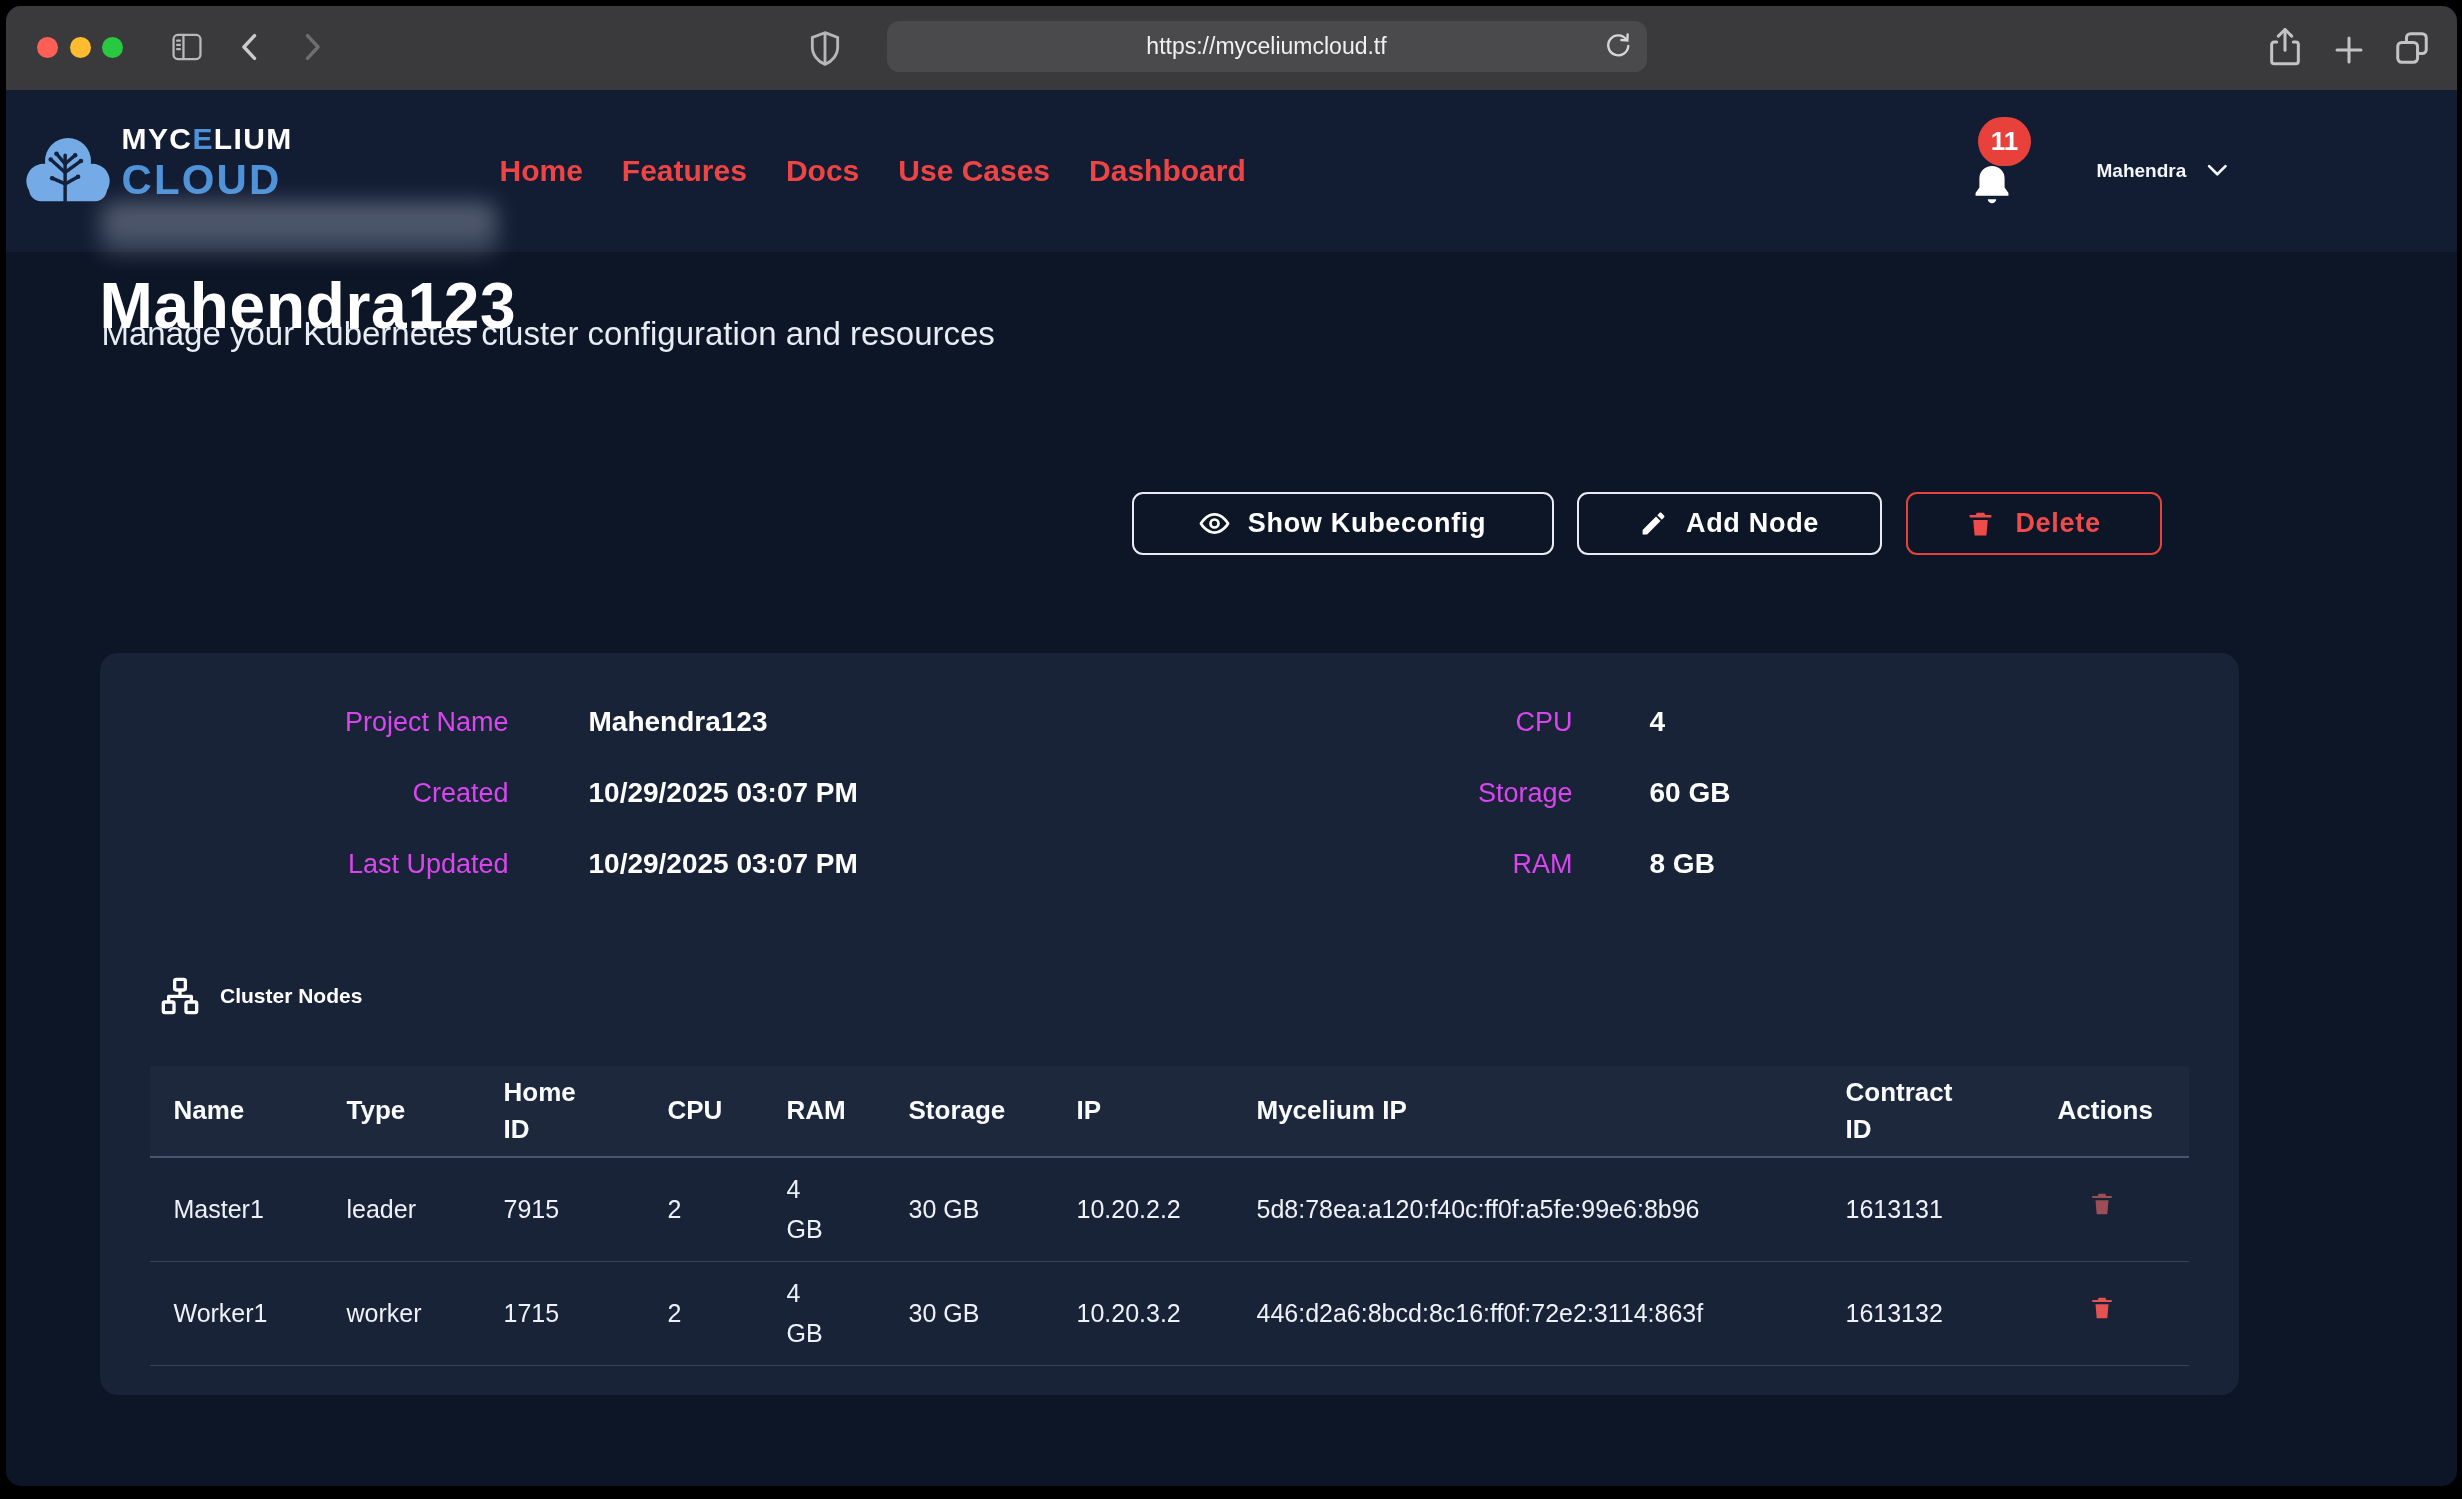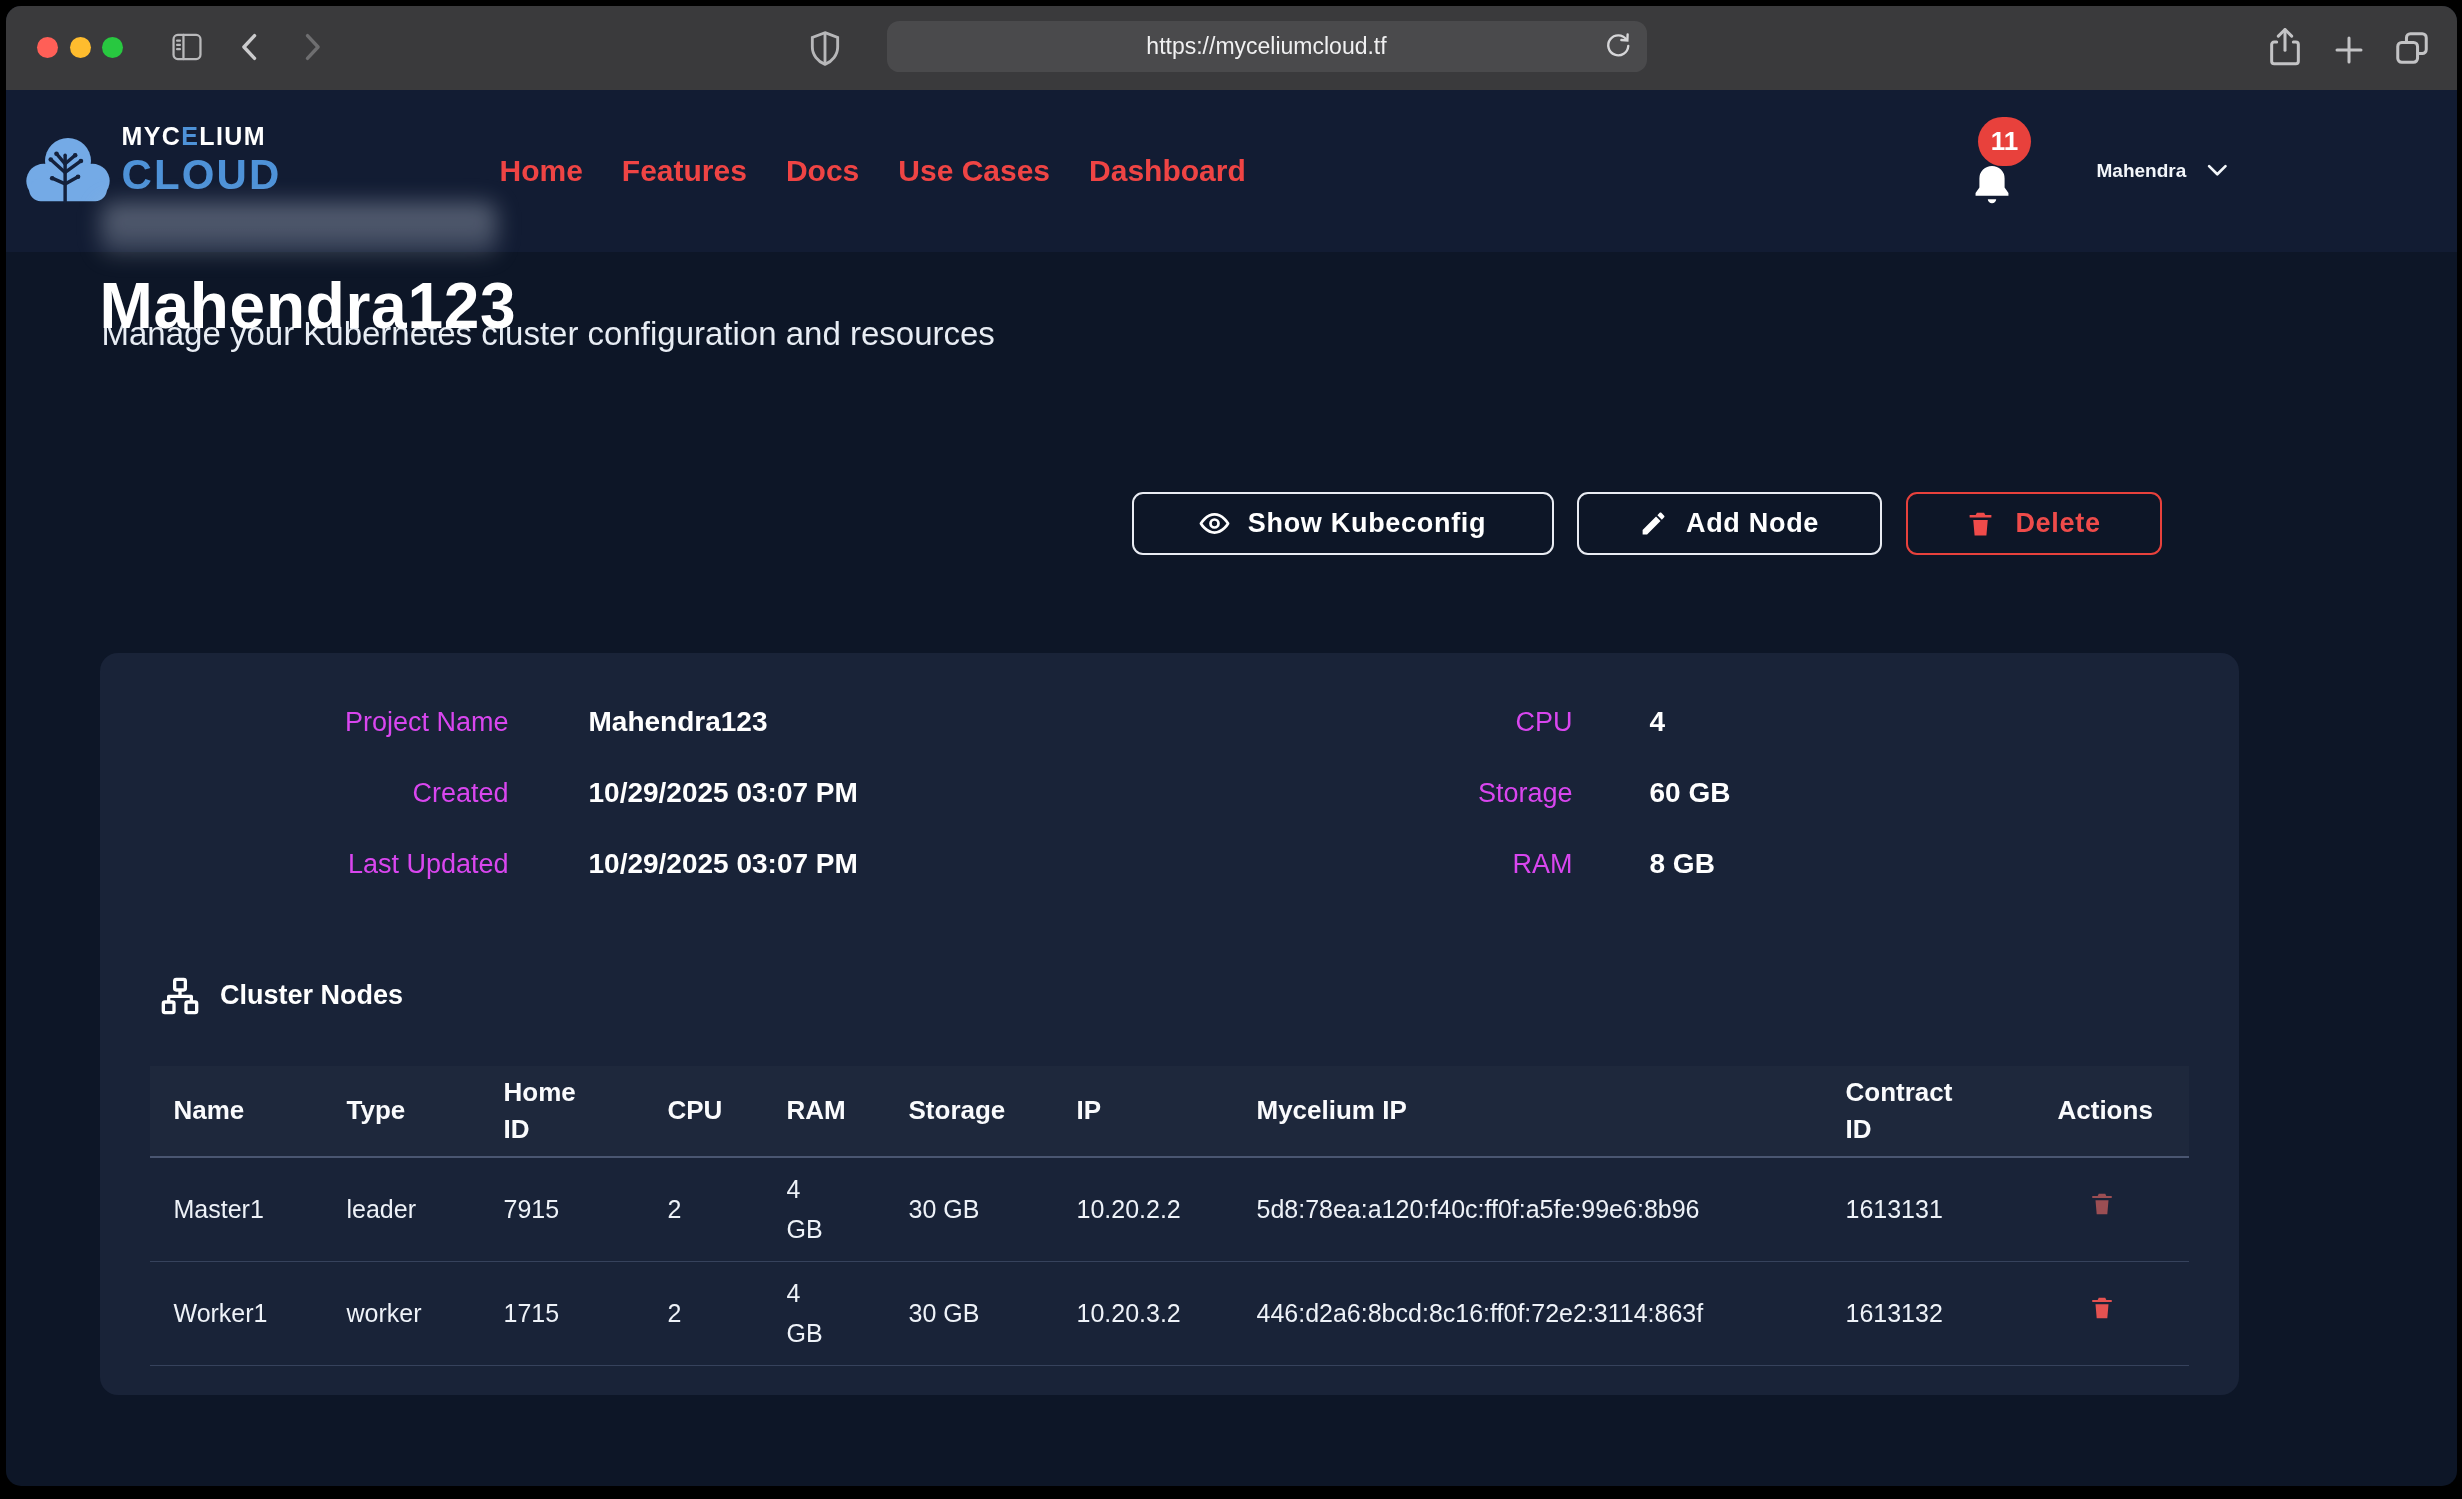--- a/index.html
+++ b/index.html
@@ -18,21 +18,21 @@
   .url-pill{position:absolute;left:842px;top:15.7px;width:760px;height:51px;
             background:#4a4a4c;border-radius:12.3px;z-index:41;margin-left:39px;}
   .url-text{position:absolute;left:0;right:0;top:0;bottom:0;display:flex;align-items:center;
             justify-content:center;color:#f0f0f1;font-size:23px;}
   .refresh{position:absolute;right:15px;top:10.3px;}
 
   
   .navbar{position:absolute;left:0;top:84px;width:100%;height:162px;background:#121c33;z-index:20;}
   .logo{position:absolute;left:16.4px;top:29px;}
   .brand{position:absolute;left:116px;top:34px;line-height:1;}
-  .brand-top{font-size:25px;font-weight:800;letter-spacing:1.4px;color:#fff;}
+  .brand-top{font-size:30px;font-weight:800;letter-spacing:1.4px;color:#fff;}
   .brand-top .blue-e{color:#4e92d8;}
   .brand-bottom{font-size:42px;font-weight:800;letter-spacing:2.1px;color:#4e92d8;margin-top:5.5px;}
   .nav-links{position:absolute;left:494px;top:0;height:162px;display:flex;align-items:center;gap:39px;}
   .nav-link{font-size:30px;font-weight:700;color:#ef4444;cursor:pointer;}
   .bell-wrap{position:absolute;left:1956px;top:27px;width:89px;height:123px;}
   .badge{position:absolute;left:16.4px;top:0;width:53px;height:49px;border-radius:27px;
          background:#e8413c;color:#fff;font-size:26px;font-weight:700;
          display:flex;align-items:center;justify-content:center;z-index:2;}
   .bell-svg{position:absolute;left:9.6px;top:46px;}
   .user-menu{position:absolute;left:2091px;top:0;height:162px;display:flex;align-items:center;gap:19px;}
@@ -60,21 +60,21 @@
   .card{position:absolute;left:94px;top:647px;width:2139px;height:742px;
         background:#192338;border-radius:18px;}
   .info-grid{position:absolute;left:0;top:34px;width:100%;}
   .info-row{display:grid;grid-template-columns:489px 810px 251px 1fr;height:71px;align-items:center;}
   .i-label{font-size:27px;color:#d946ef;text-align:right;}
   .i-label.a{padding-right:80px;}
   .i-label.c{padding-right:77px;}
   .i-value{font-size:28px;font-weight:600;color:#fff;}
 
   .section-head{position:absolute;left:60px;top:323px;display:flex;align-items:center;gap:20.5px;}
-  .section-title{font-size:27px;font-weight:700;color:#fff;}
+  .section-title{font-size:21px;font-weight:700;color:#fff;}
 
   .node-table{position:absolute;left:50px;top:413px;width:2039px;}
   .t-row{display:grid;grid-template-columns:197px 157px 164px 119px 122px 168px 180px 589px 212px 131px;
          align-items:center;}
   .t-head{height:90px;background:rgba(255,255,255,0.025);border-bottom:2.1px solid #4a5671;}
   .t-head .cell{font-size:26px;font-weight:600;color:#fafbfd;line-height:1.4;}
   .t-data{height:103px;border-bottom:1.4px solid #36425c;}
   .t-data .cell{font-size:25px;color:#eef2f8;line-height:1.6;}
   .cell{box-sizing:border-box;}
   .cell.first{padding-left:24px;}

